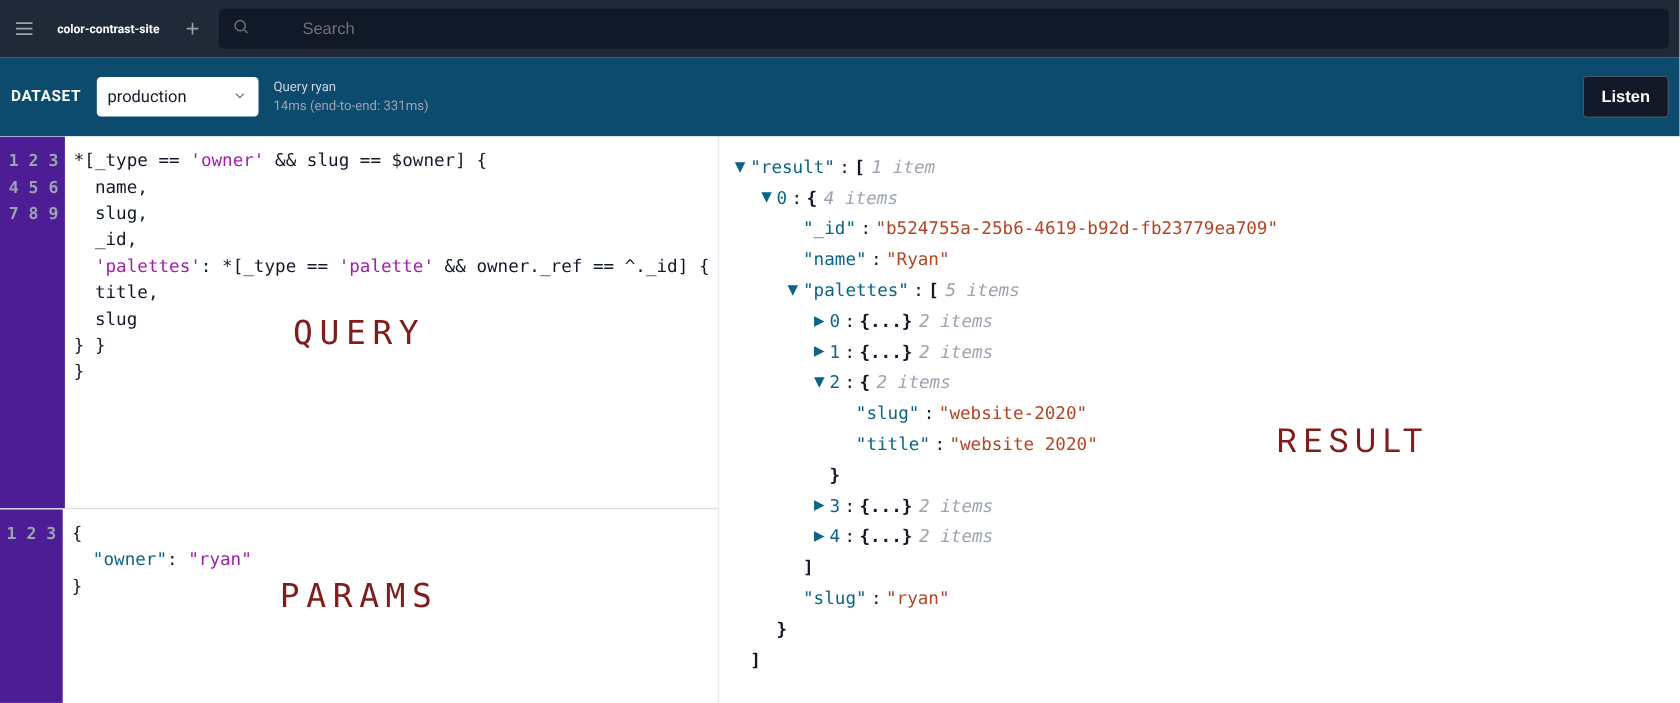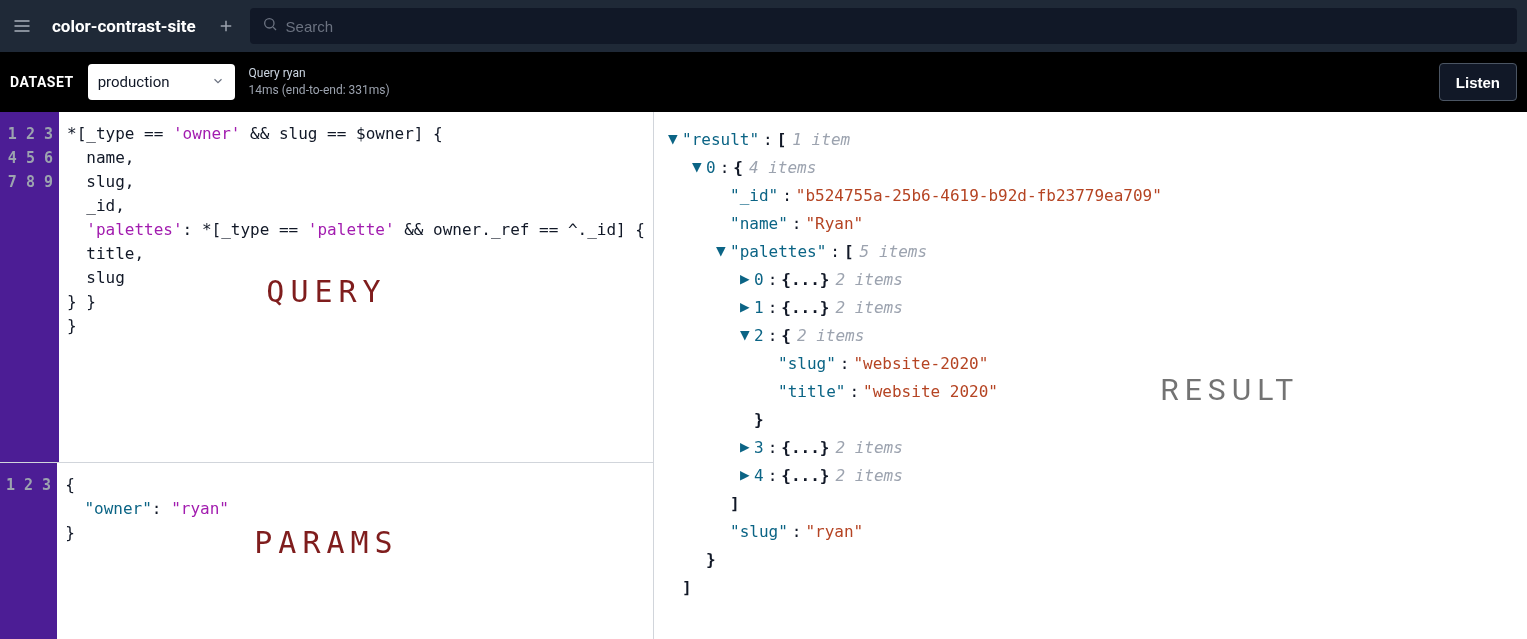--- a/index.html
+++ b/index.html
@@ -9,47 +9,48 @@
   
   .topbar {
     background: #1f2937;
     height: 52px;
     display: flex;
     align-items: center;
     padding: 0 10px;
     gap: 12px;
   }
   .hamburger { color: #9ca3af; cursor: pointer; width: 24px; height: 24px; display:flex;align-items:center;justify-content:center;}
-  .project-name { color: #fff; font-weight: 700; font-size: 17px; padding: 0 6px; }
+  .project-name { color: #fff; font-weight: 700; font-size: 11px; padding: 0 6px; }
   .plus-icon { color: #9ca3af; cursor: pointer; width:24px;height:24px;display:flex;align-items:center;justify-content:center;}
   .search-wrap {
     flex: 1;
     background: #111827;
     border-radius: 4px;
     height: 36px;
     display: flex;
     align-items: center;
     padding: 0 12px;
     gap: 8px;
   }
   .search-wrap input {
     flex:1;
     background: transparent;
     border: none;
     outline: none;
     color: #cbd5e1;
     font-size: 15px;
+    margin-left: 40px;
   }
   .search-wrap input::placeholder { color: #6b7280; }
   .search-icon { color: #6b7280; }
 
   
   .controlbar {
-    background: #000000;
-    height: 60px;
+    background: #0c4a6e;
+    height: 72px;
     display: flex;
     align-items: center;
     padding: 0 10px;
     gap: 14px;
   }
   .dataset-label { color:#fff; font-weight:700; letter-spacing:0.5px; font-size:14px; }
   .dataset-select {
     background:#fff;
     height:36px;
     border-radius:4px;
@@ -121,21 +122,21 @@
   .tok-str { color:#a21caf; }
   .tok-key { color:#0b6485; }
 
   
   .right .watermark-r {
     position:absolute;
     top: 260px;
     left: 58%;
     font-size:30px;
     letter-spacing:6px;
-    color:#737373;
+    color:#7f1d1d;
     pointer-events:none;
   }
   .json-tree {
     font-family: "SFMono-Regular", Menlo, Consolas, monospace;
     font-size: 16px;
     line-height: 28px;
     color:#111827;
   }
   .node { display:block; }
   .indent-1 { padding-left: 24px; }

